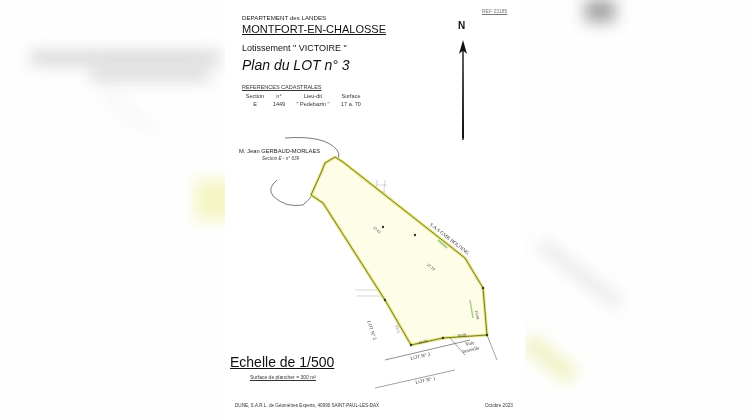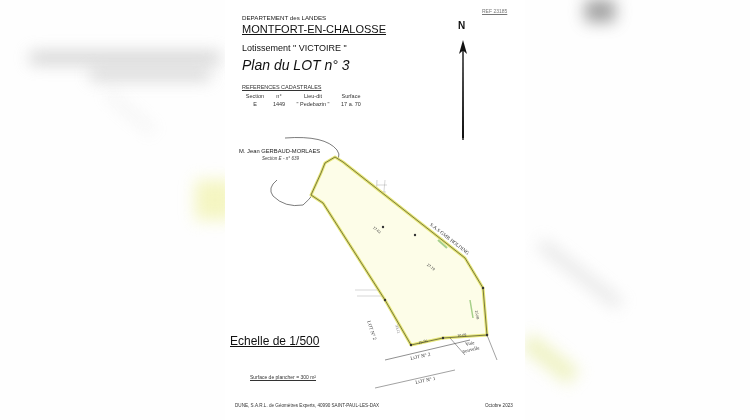--- a/index.html
+++ b/index.html
@@ -22,21 +22,21 @@
     .ref { font-size: 5px; color: #777; left: 257px; top: 8px; text-decoration: underline; }
     .dept { left: 17px; top: 14px; font-size: 6.2px; color: #222; }
     .commune { left: 17px; top: 23px; font-size: 11px; color: #111; text-decoration: underline; }
     .lotissement { left: 17px; top: 43px; font-size: 9px; color: #111; }
     .plan { left: 17px; top: 57px; font-size: 14px; font-style: italic; color: #111; }
     .ref-title { left: 17px; top: 84px; font-size: 5.5px; color: #333; text-decoration: underline; }
     .cad-row { position: absolute; left: 17px; font-size: 5.5px; color: #333; display: flex; }
     .cad-row span { display: inline-block; text-align: center; }
     .owner { left: 14px; top: 148px; font-size: 5.8px; color: #222; }
     .owner-sec { left: 37px; top: 156px; font-size: 4.6px; font-style: italic; color: #444; }
-    .scale { left: 5px; top: 334px; font-size: 12px; color: #111; text-decoration: underline; }
+    .scale { left: 5px; top: 354px; font-size: 14px; color: #111; text-decoration: underline; }
     .surface { left: 25px; top: 374px; font-size: 5px; color: #333; text-decoration: underline; }
     .footer-left { left: 10px; top: 403px; font-size: 4.6px; color: #333; }
     .footer-right { left: 260px; top: 403px; font-size: 4.6px; color: #333; }
     .north { position: absolute; left: 228px; top: 20px; width: 20px; height: 122px; }
     .plan-svg { position: absolute; left: 0; top: 120px; width: 300px; height: 280px; }
     .rot { position: absolute; white-space: nowrap; transform-origin: left top; font-family: "Liberation Serif", serif; color: #333; }
   </style>
 </head>
 <body>
 

